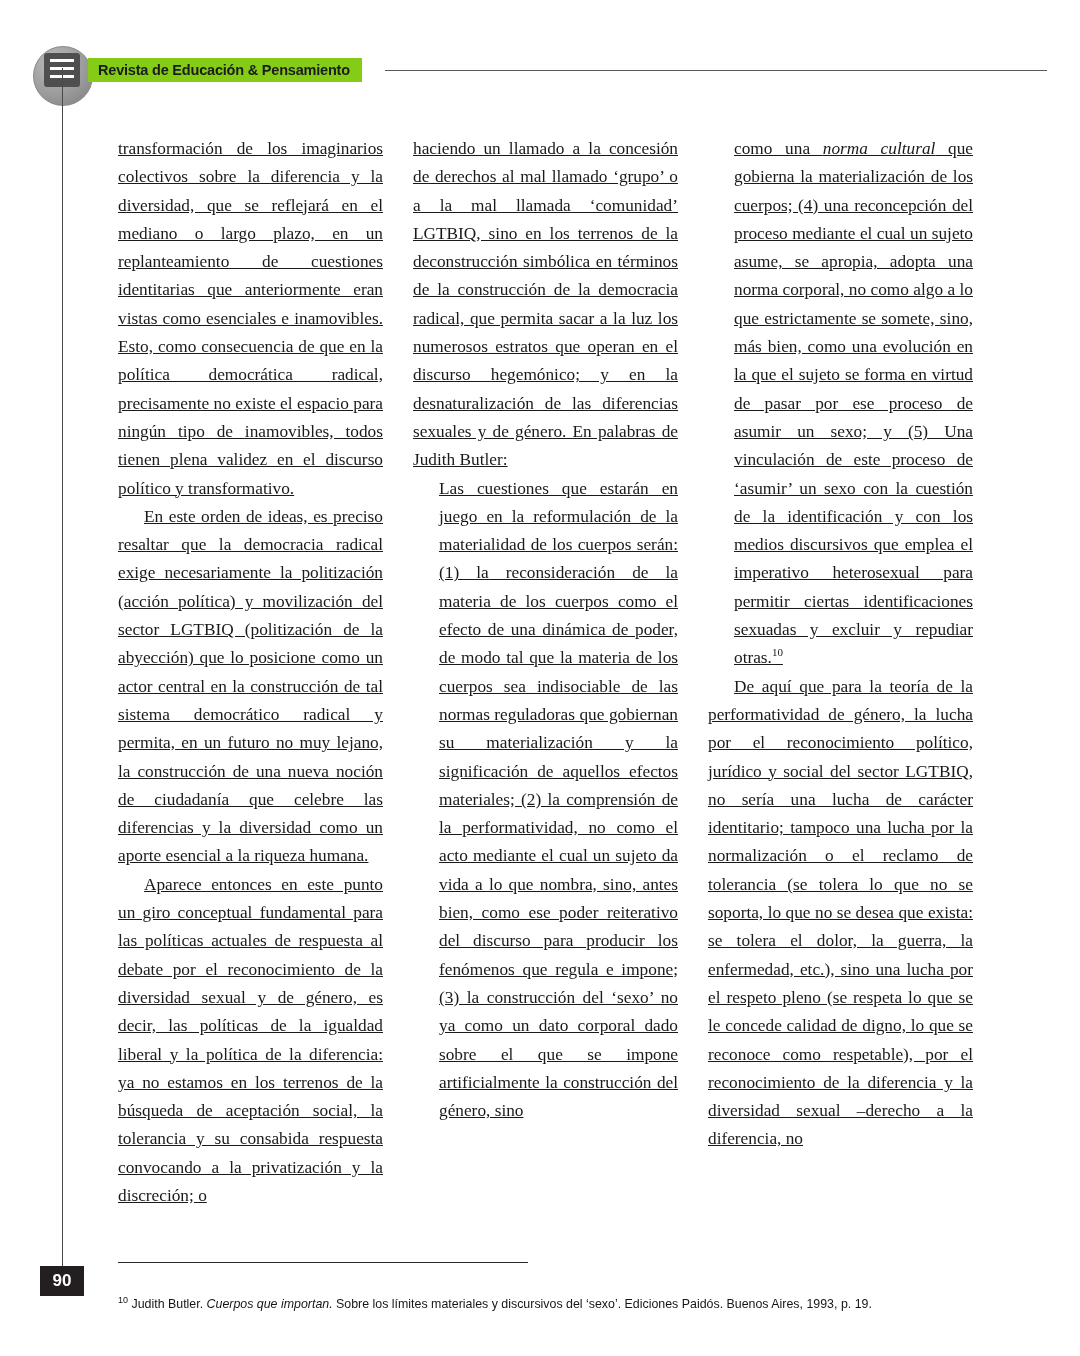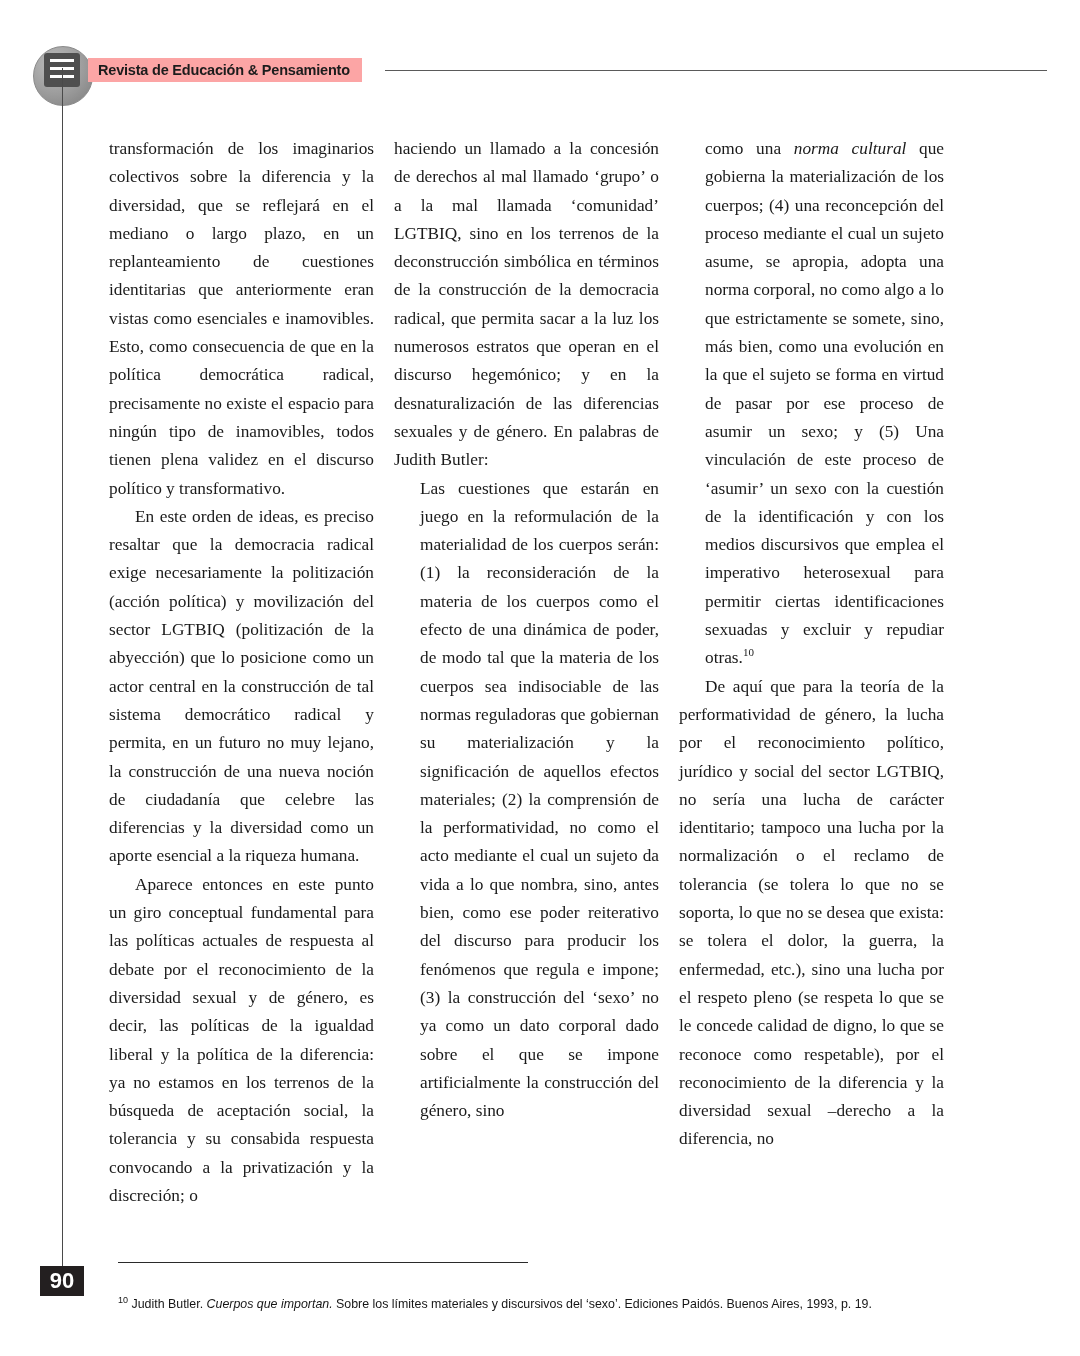--- a/index.html
+++ b/index.html
@@ -51,21 +51,21 @@
     width: 24px;
     height: 3px;
     background: #ffffff;
     box-shadow: 0 8px 0 #ffffff, 0 16px 0 #ffffff;
   }
   .header-title-band {
     position: absolute;
     left: 88px;
     top: 18px;
     height: 24px;
-    background: #fca5a5;
+    background: #84cc16;
     padding: 2px 12px 2px 10px;
     box-sizing: border-box;
     display: flex;
     align-items: center;
   }
   .header-title-band span {
     font-family: "Liberation Sans", sans-serif;
     font-weight: bold;
     font-size: 14.5px;
     letter-spacing: -0.2px;
@@ -95,34 +95,35 @@
   .page-number {
     position: absolute;
     left: 40px;
     top: 1266px;
     width: 44px;
     height: 30px;
     background: #231f20;
     color: #ffffff;
     font-family: "Liberation Sans", sans-serif;
     font-weight: bold;
-    font-size: 22px;
+    font-size: 17px;
     display: flex;
     align-items: center;
     justify-content: center;
   }
 
   
   .columns {
     position: absolute;
     top: 135px;
-    left: 109px;
+    left: 118px;
     width: 855px;
     display: flex;
-    gap: 20px;
+    gap: 30px;
+    text-decoration: underline;
   }
   .column {
     width: 265px;
     font-size: 17.3px;
     line-height: 28.3px;
     text-align: justify;
     text-justify: inter-word;
     hyphens: manual;
   }
   .column p {

